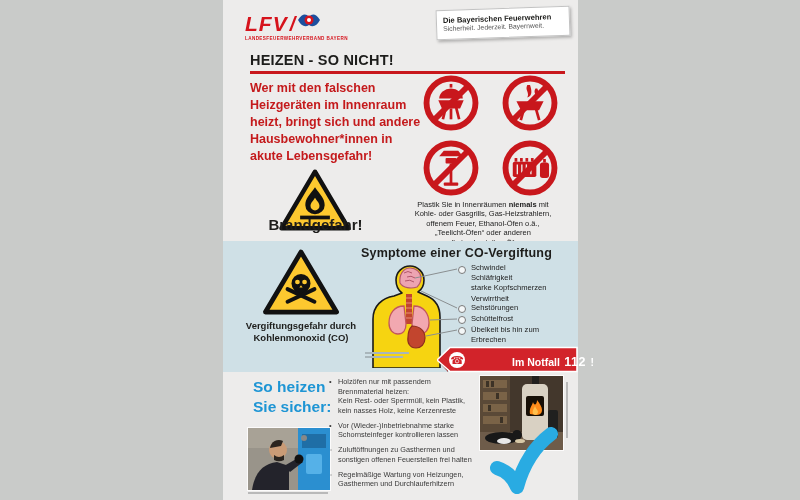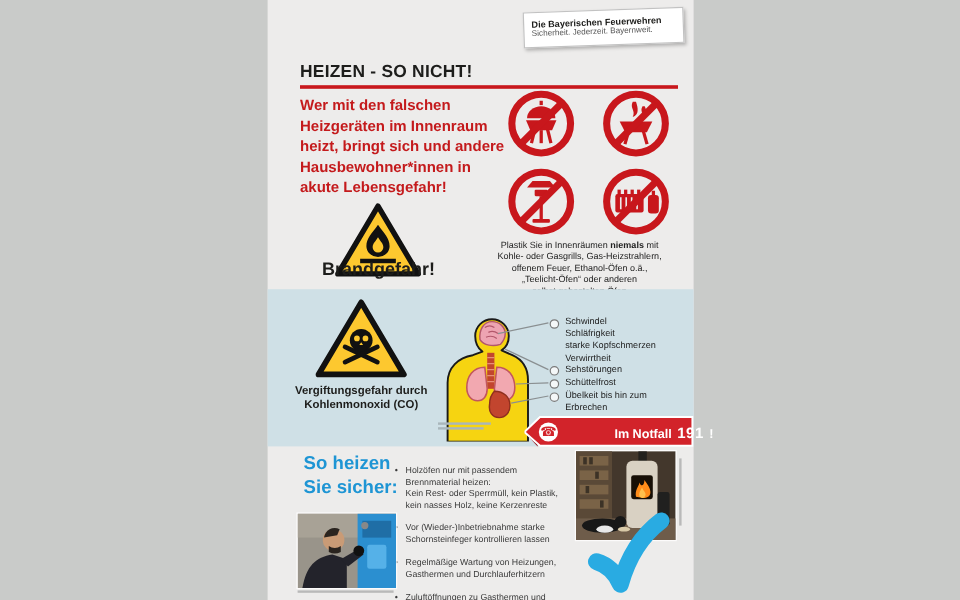--- a/index.html
+++ b/index.html
@@ -58,37 +58,51 @@
     color:#d2232a;font-size:11px;line-height:16px;text-align:center;}
   .banner-text{position:absolute;left:32px;top:6px;width:106px;color:#fff;white-space:nowrap;}
   .banner-prefix{font-size:10.5px;font-weight:bold;padding-left:43px;}
   .banner-number{font-size:12.5px;font-weight:900;letter-spacing:.5px;}
   .banner-suffix{font-size:10.5px;font-weight:bold;}
 
   
   .safe-title{left:30px;top:377px;font-size:15.5px;font-weight:bold;color:#1e95d4;line-height:20px;white-space:pre-line;}
   .tips{left:106px;top:377px;width:152px;}
   .tip{position:relative;padding-left:9px;margin-bottom:5.5px;font-size:7.3px;color:#3a3a3a;
-    line-height:9.5px;white-space:pre-line;margin-top:10px;}
+    line-height:9.5px;white-space:pre-line;}
   .tip::before{content:"•";position:absolute;left:0;top:0;font-size:7.5px;color:#3a3a3a;}
   .photo{box-shadow:0 0 0 1px rgba(255,255,255,.8);}
   .photo-tech{left:25px;top:428px;width:82px;height:62px;}
   .photo-stove{left:257px;top:376px;width:83px;height:74px;}
   .checkmark{left:264px;top:424px;width:72px;height:74px;}
   .credit-line{background:#b9b9b9;}
   .credit-tech{left:25px;top:492px;width:80px;height:2px;}
   .credit-stove{left:343px;top:382px;width:2px;height:56px;}
   .credit-body{left:142px;top:352px;width:44px;height:2px;background:#a9b6bb;}
   .credit-body2{left:142px;top:356px;width:38px;height:2px;background:#a9b6bb;}
 </style>
 </head>
 <body>
 
 <div class="poster">
 
+  <div class="abs logo">
+    <div class="logo-row">
+      <span class="logo-acronym">LFV</span>
+      <span class="logo-slash">/</span>
+      <span>
+        <svg width="26" height="20" viewBox="0 0 26 20">
+          <path d="M2 10 q6 -9 11 -3 q5 -6 11 3 q-5 9 -11 5 q-6 4 -11 -5z" fill="#1d4f9e"></path>
+          <circle cx="13" cy="10" r="4.5" fill="#d6131c"></circle>
+          <circle cx="13" cy="10" r="2" fill="#fff"></circle>
+        </svg>
+      </span>
+    </div>
+    <div class="logo-org">LANDESFEUERWEHRVERBAND BAYERN</div>
+  </div>
 
   <div class="abs badge">
     <div class="badge-title">Die Bayerischen Feuerwehren</div>
     <div class="badge-sub">Sicherheit. Jederzeit. Bayernweit.</div>
   </div>
 
   <div class="abs title">HEIZEN - SO NICHT!</div>
   <div class="abs title-rule"></div>
   <div class="abs warning-par">Wer mit den falschen
 Heizgeräten im Innenraum
@@ -189,20 +203,21 @@
       <path d="M48 50 l2 -3 2 3z" fill="#fdc82f"></path>
       <g stroke="#111" stroke-width="5" stroke-linecap="round">
         <line x1="33" y1="52" x2="67" y2="68"></line>
         <line x1="67" y1="52" x2="33" y2="68"></line>
       </g>
     </svg>
   </span>
   <div class="abs poison-label">Vergiftungsgefahr durch
 Kohlenmonoxid (CO)</div>
 
+  <div class="abs symptoms-title">Symptome einer CO-Vergiftung</div>
 
   <span class="abs body-illustration">
     <svg viewBox="0 0 85 104" width="85" height="104">
       <path d="M47 2 a14 14 0 0 1 14 14 c0 6 -3 10 -6 12 l9 4 c9 4 13 11 13 21 v51 H10 v-49 c0 -13 9 -21 21 -23 l8 -3 c-4 -3 -6 -7 -6 -13 a14 14 0 0 1 14 -14 z" fill="#f6d411" stroke="#1a1a1a" stroke-width="1.6" stroke-linejoin="round"></path>
       <path d="M47 4 a11 10 0 0 1 11 10 c0 4 -2 7 -4 9 c-6 2 -14 1 -17 -4 c-1 -8 3 -15 10 -15z" fill="#eda4b2" stroke="#b2576b" stroke-width="1.2"></path>
       <path d="M41 9 q4 -3 8 0 M44 13 q4 -2 8 1 M42 17 q5 -2 9 1" fill="none" stroke="#b2576b" stroke-width="1"></path>
       <rect x="43" y="30" width="6" height="30" fill="#c2452e"></rect>
       <g stroke="#e8907a" stroke-width="1">
           <line x1="43" y1="34" x2="49" y2="34"></line>
           <line x1="43" y1="39" x2="49" y2="39"></line>
@@ -239,39 +254,39 @@
 Erbrechen</div>
 
   <div class="abs banner">
     <svg width="141" height="27" viewBox="0 0 141 27" style="position:absolute;left:0;top:0;">
       <polygon points="0,14 11,26 11,18" fill="#8f1418"></polygon>
       <polygon points="0,14 13,1.5 140,1.5 140,25.5 13,25.5" fill="#d2232a" stroke="#fff" stroke-width="1.6"></polygon>
     </svg>
     <span class="banner-phone">☎</span>
     <span class="banner-text">
       <span class="banner-prefix">Im Notfall</span>
-      <span class="banner-number">191</span>
+      <span class="banner-number">112</span>
       <span class="banner-suffix">!</span>
     </span>
   </div>
 
   <div class="abs safe-title">So heizen
 Sie sicher:</div>
 
   <div class="abs tips">
     <div class="tip">Holzöfen nur mit passendem
 Brennmaterial heizen:
 Kein Rest- oder Sperrmüll, kein Plastik,
 kein nasses Holz, keine Kerzenreste</div>
     <div class="tip">Vor (Wieder-)Inbetriebnahme starke
 Schornsteinfeger kontrollieren lassen</div>
+    <div class="tip">Zuluftöffnungen zu Gasthermen und
+sonstigen offenen Feuerstellen frei halten</div>
     <div class="tip">Regelmäßige Wartung von Heizungen,
 Gasthermen und Durchlauferhitzern</div>
-    <div class="tip">Zuluftöffnungen zu Gasthermen und
-sonstigen offenen Feuerstellen frei halten</div>
   </div>
 
   <span class="abs photo photo-tech">
     <svg viewBox="0 0 82 62" width="82" height="62">
       <rect width="82" height="62" fill="#99948a"></rect>
       <rect x="0" y="0" width="82" height="20" fill="#a8a296"></rect>
       <rect x="50" y="0" width="32" height="62" fill="#2b8fd0"></rect>
       <rect x="54" y="6" width="24" height="14" fill="#1f6ea6"></rect>
       <rect x="58" y="26" width="16" height="20" rx="2" fill="#55b1e8"></rect>
       <circle cx="56" cy="10" r="3" fill="#888"></circle>

